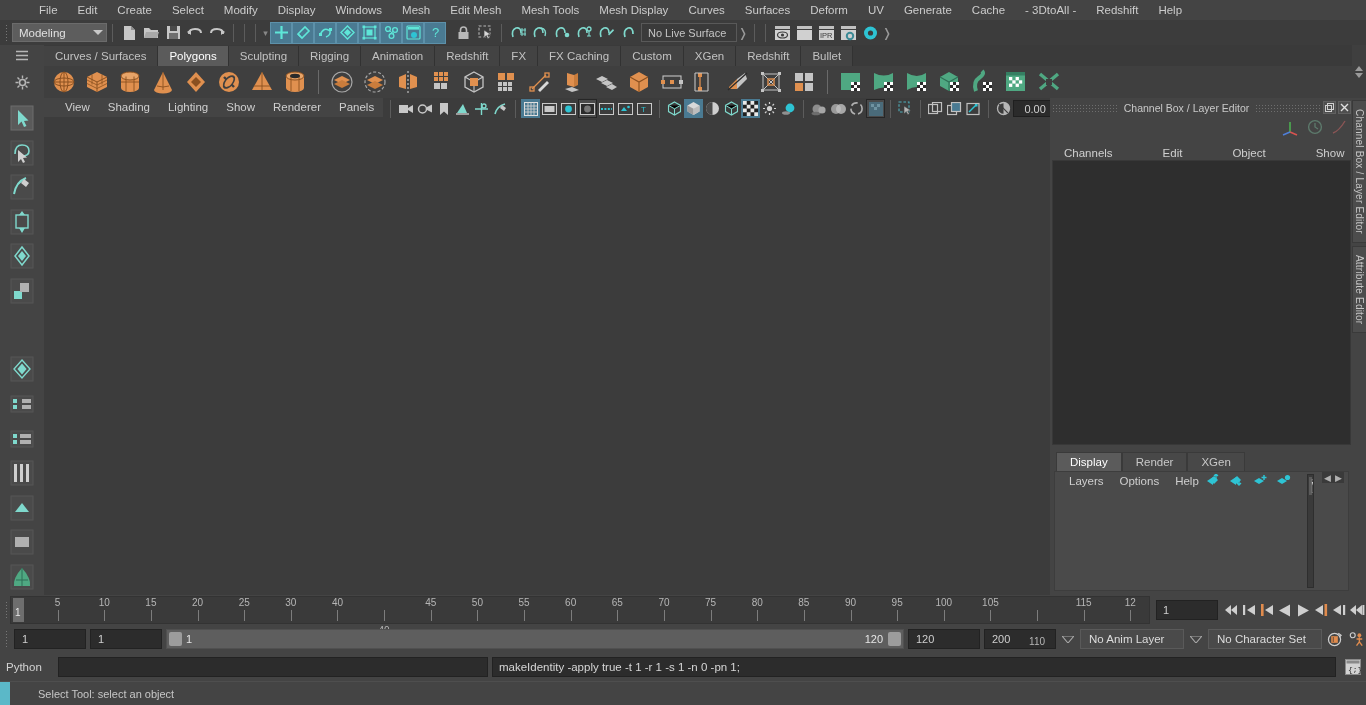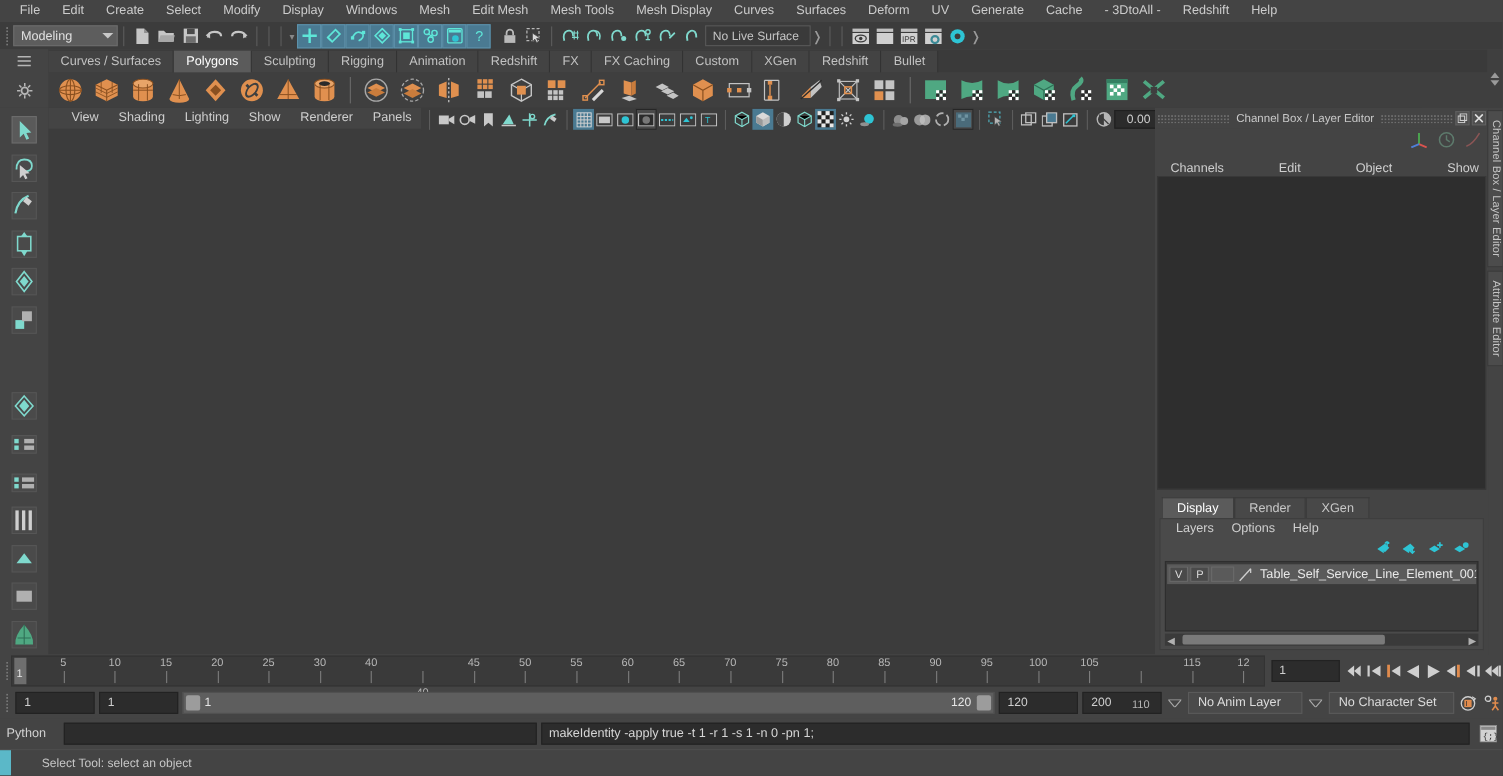--- a/index.html
+++ b/index.html
@@ -11,21 +11,21 @@
     color: #c8c8c8;
     overflow: hidden;
     -webkit-font-smoothing: antialiased;
   }
   .app { position: relative; width: 1366px; height: 705px; display: flex; flex-direction: column; }
 
   
   .menubar {
     height: 20px; background: #444444;
     display: flex; align-items: center; padding-left: 8px;
-    flex: 0 0 20px; gap: 0;
+    flex: 0 0 20px; gap: 0; margin-left: 21px;
   }
   .menubar .mi {
     padding: 0 10px; line-height: 20px; font-size: 11.5px; color: #cccccc; cursor: default; white-space: nowrap;
   }
 
   
   .statusline {
     height: 25px; background: #3c3c3c; display: flex; align-items: center;
     flex: 0 0 25px; padding-left: 2px; gap: 0;
   }
@@ -96,21 +96,21 @@
      background-image: radial-gradient(#6e6e6e 0.6px, transparent 0.7px); background-size:3px 3px;}
   .rphead .tt { font-size:10.5px; color:#c8c8c8; padding:0 6px; white-space:nowrap;}
   .rpbtn { width:13px;height:13px;margin-left:2px; display:flex;align-items:center;justify-content:center; background:#4f4f4f; border:1px solid #606060;}
   .cbrow2 { height:22px; display:flex; align-items:center; justify-content:flex-end; padding-right:6px; gap:8px; flex:0 0 22px;}
   .cbmenu { height:20px; display:flex; align-items:flex-end; padding-left:6px; flex:0 0 20px;gap:34px; }
   .cbmenu span { padding:0 8px; font-size:11.5px; color:#cfcfcf;}
   .cbbody { flex:1 1 auto; background:#2e2e2e; border:1px solid #383838; margin:1px 2px 0 2px; min-height:0;}
   .lyrTabs { height:20px; display:flex; align-items:flex-end; padding-left:6px; flex:0 0 22px; margin-top:4px;}
   .lyrTab { padding:0 13px; height:19px; line-height:19px; font-size:11.5px; background:#484848; color:#c8c8c8; border:1px solid #3a3a3a; border-bottom:none;}
   .lyrTab.active { background:#5b5b5b; color:#fff;}
-  .lyrPanel { flex:0 0 120px; background:#4a4a4a; margin:0 4px 4px 4px; border:1px solid #3d3d3d; display:flex; flex-direction:column;}
+  .lyrPanel { flex:0 0 120px; background:#4a4a4a; margin:0 4px 4px 4px; border:1px solid #3d3d3d; display:flex; flex-direction:row;}
   .lyrMenu { height:18px; display:flex; align-items:center; padding-left:6px; flex:0 0 18px;}
   .lyrMenu span { padding:0 8px; font-size:11.5px; color:#cfcfcf;}
   .lyrBtns { height:18px; display:flex; align-items:center; justify-content:flex-end; gap:8px; padding-right:12px; flex:0 0 18px;}
   .lyrList { flex:1 1 auto; background:#3a3a3a; margin:2px 4px; border:1px solid #2e2e2e; min-height:0; overflow:hidden;}
   .lyrItem { height:18px; display:flex; align-items:center; background:#5a5a5a; margin:2px 1px; padding-left:2px; gap:2px;}
   .lyrChk { width:18px;height:14px; background:#4a4a4a; border:1px solid #6a6a6a; display:flex;align-items:center;justify-content:center; font-size:10px; color:#ddd;}
   .lyrSwatch { width:22px; height:14px; background:#5a5a5a; border:1px solid #6a6a6a;}
   .lyrName { font-size:11.5px; color:#e8e8e8; white-space:nowrap; overflow:hidden; padding-left:4px;}
   .hscroll { height:11px; background:#3a3a3a; margin:0 4px 3px 4px; display:flex; align-items:center;}
   .hscroll .tr { flex:1 1 auto; height:9px; background:#3a3a3a; position:relative;}

